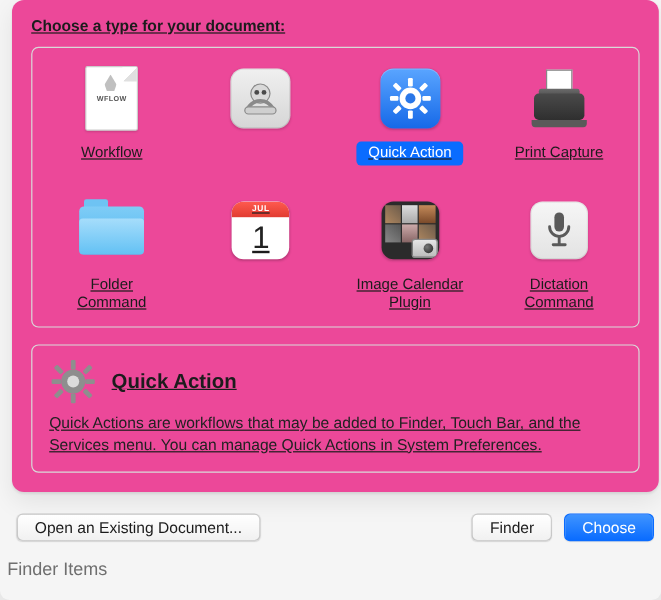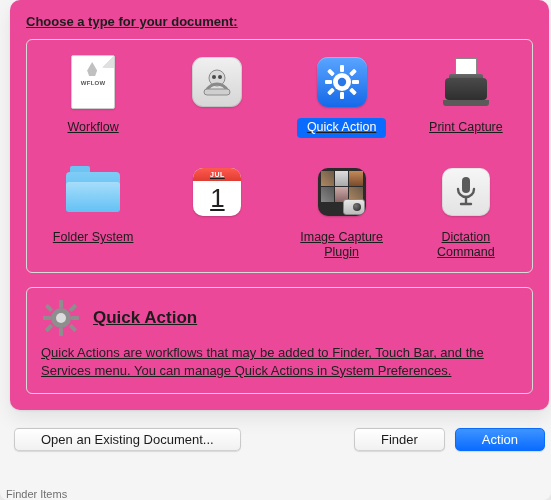--- a/index.html
+++ b/index.html
@@ -94,38 +94,38 @@
     display: flex;
     align-items: center;
     margin: 18px 2px 0 10px;
     gap: 10px;
     padding: 0 4px 4px 4px;
   }
   .spacer { flex: 1; }
   button.mac {
     font: inherit;
     font-size: 13px;
-    padding: 3px 26px;
+    padding: 3px 14px;
     border-radius: 5px;
     border: 0.5px solid rgba(0,0,0,.18);
     background: linear-gradient(#ffffff,#f1f1f1);
     box-shadow: 0 0.5px 1px rgba(0,0,0,.12);
     color: #1c1c1c;
     cursor: default;
   }
   button.mac.primary {
     background: linear-gradient(#3f94ff,#0a6cff);
     border-color: #0a6cff;
     color: #fff;
   }
   .underneath {
     position: absolute;
     left: 6px;
-    bottom: 0;
-    font-size: 11px;
+    bottom: 17px;
+    font-size: 15px;
     color: #6f6f6f;
   }
   
   svg { display: block; }
   .wflow-paper {
     width: 44px; height: 54px;
     background: #fff;
     border: 1px solid #ccc;
     border-radius: 2px;
     position: relative;
@@ -324,21 +324,21 @@
         </div>
 
         <div class="cell">
           <div class="icon-wrap">
             <div class="folder">
               <div class="tab"></div>
               <div class="back"></div>
               <div class="front"></div>
             </div>
           </div>
-          <div class="caption">Folder System</div>
+          <div class="caption">Folder Command</div>
         </div>
 
         <div class="cell">
           <div class="icon-wrap">
             <div class="calendar">
               <div class="bar">JUL</div>
               <div class="day">1</div>
             </div>
           </div>
         </div>
@@ -350,21 +350,21 @@
                   <div></div>
                   <div></div>
                   <div></div>
                   <div></div>
                   <div></div>
                   <div></div>
                 </div>
               <div class="cam"></div>
             </div>
           </div>
-          <div class="caption">Image Capture Plugin</div>
+          <div class="caption">Image Calendar Plugin</div>
         </div>
 
         <div class="cell">
           <div class="icon-wrap">
             <div class="mic-tile">
               <svg width="26" height="34" viewBox="0 0 26 34">
                 <rect x="9" y="2" width="8" height="16" rx="4" fill="#5a5a5a"></rect>
                 <path d="M5 14a8 8 0 0 0 16 0" stroke="#5a5a5a" stroke-width="2.4" fill="none" stroke-linecap="round"></path>
                 <line x1="13" y1="22" x2="13" y2="28" stroke="#5a5a5a" stroke-width="2.4" stroke-linecap="round"></line>
                 <line x1="8" y1="29" x2="18" y2="29" stroke="#5a5a5a" stroke-width="2.4" stroke-linecap="round"></line>
@@ -398,17 +398,17 @@
         <div class="detail-title">Quick Action</div>
       </div>
       <div class="detail-body">Quick Actions are workflows that may be added to Finder, Touch Bar, and the Services menu. You can manage Quick Actions in System Preferences.</div>
     </div>
   </div>
 
   <div class="footer">
     <button class="mac">Open an Existing Document...</button>
     <div class="spacer"></div>
     <button class="mac">Finder</button>
-    <button class="mac primary">Action</button>
+    <button class="mac primary">Choose</button>
   </div>
 
   <div class="underneath">Finder Items</div>
 </div>
 
 </body></html>

